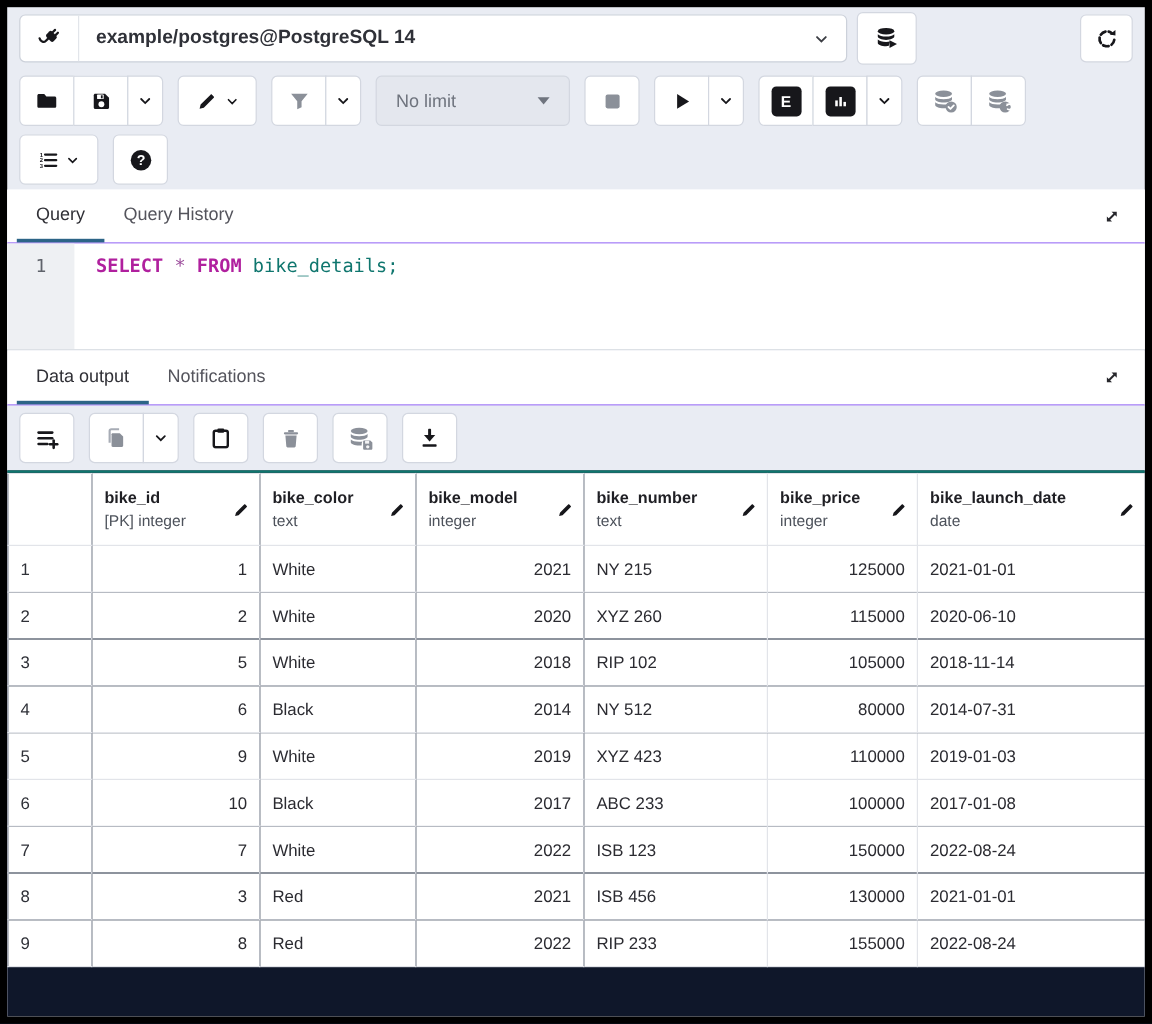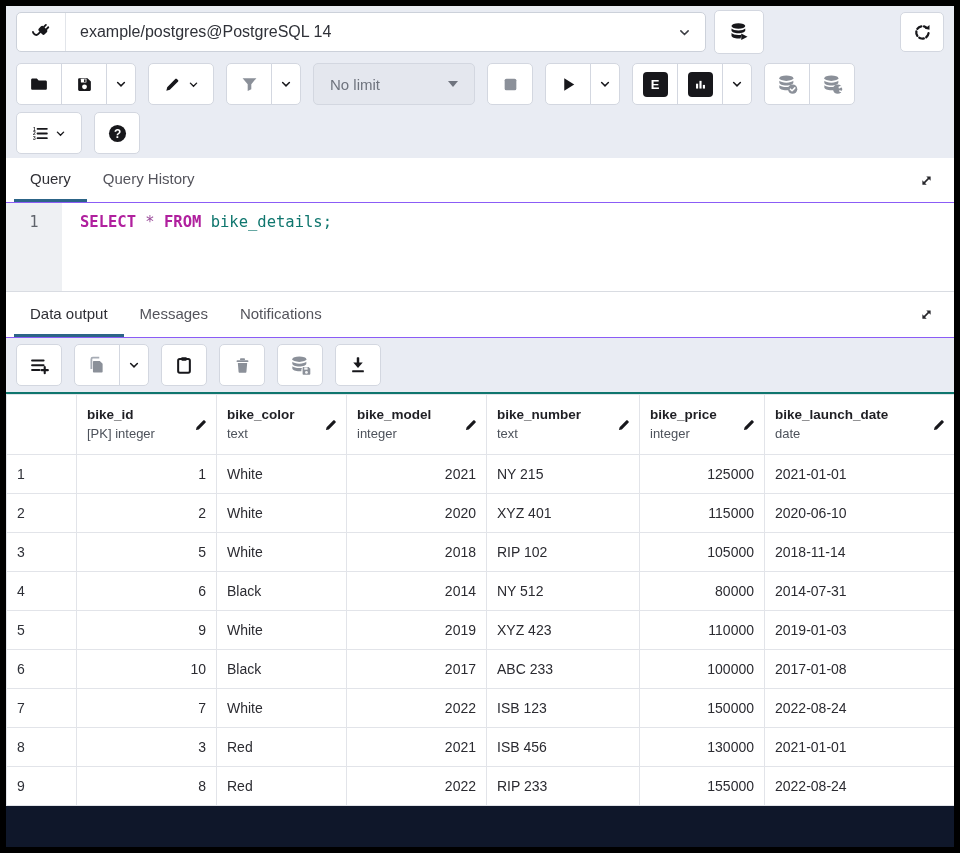--- a/index.html
+++ b/index.html
@@ -23,21 +23,21 @@
   .btn-group{display:flex;}
   .btn-group .btn{border-radius:0;margin-left:-1px;}
   .btn-group .btn:first-child{border-radius:5px 0 0 5px;margin-left:0;}
   .btn-group .btn:last-child{border-radius:0 5px 5px 0;}
   .btn-group .btn:only-child{border-radius:5px;}
   svg{display:block;}
   
   .conn-bar{height:52px;display:flex;align-items:center;padding:0 10px;gap:8px;flex:0 0 auto;}
   .conn-select{
     width:690px;height:40px;background:#fff;border:1px solid #ccd1da;border-radius:5px;
-    display:flex;align-items:center;box-sizing:border-box;cursor:pointer;
+    display:flex;align-items:center;box-sizing:border-box;cursor:pointer;font-weight:bold;
   }
   .conn-icon-cell{width:48px;height:100%;display:flex;align-items:center;justify-content:center;border-right:1px solid #e2e5ea;color:#17171b;}
   .conn-text{flex:1;padding-left:14px;font-size:16px;color:#2f3138;white-space:nowrap;overflow:hidden;}
   .conn-chevron{padding:0 14px;color:#3c3e44;}
   .spacer{flex:1;}
   
   .toolbar{height:52px;display:flex;align-items:center;padding:0 10px;gap:12px;flex:0 0 auto;text-align:center;}
   .toolbar.row3{height:46px;align-items:flex-start;padding-top:2px;}
   .limit-select{
     width:162px;height:42px;background:#e4e7ee;border:1px solid #d3d7e0;border-radius:5px;
@@ -311,21 +311,20 @@
       <div class="gutter">
         <span>1</span>
       </div>
       <div class="code-area"><span class="tok-keyword">SELECT</span><span class="tok-plain"> </span><span class="tok-operator">*</span><span class="tok-plain"> </span><span class="tok-keyword">FROM</span><span class="tok-plain"> bike_details;</span></div>
     </div>
   </div>
 
   <div class="panel" style="border-top:1px solid #d9dce2;">
     <div class="tabbar" style="height:45px;">
       <div class="tab active">Data output</div>
-      <div class="tab">Messages</div>
       <div class="tab">Notifications</div>
       <div class="expand-btn">
         <span>
           <svg width="15" height="15" viewBox="0 0 16 16">
             <path d="M5 11L11 5" stroke="currentColor" stroke-width="1.7"></path>
             <path d="M7.8 3.6h4.6v4.6z" fill="currentColor"></path>
             <path d="M8.2 12.4H3.6V7.8z" fill="currentColor"></path>
           </svg>
         </span>
       </div>
@@ -496,21 +495,21 @@
             <td class="align-r">2021</td>
             <td class="align-l">NY 215</td>
             <td class="align-r">125000</td>
             <td class="align-l">2021-01-01</td>
           </tr>
           <tr>
             <td class="rownum">2</td>
             <td class="align-r">2</td>
             <td class="align-l">White</td>
             <td class="align-r">2020</td>
-            <td class="align-l">XYZ 401</td>
+            <td class="align-l">XYZ 260</td>
             <td class="align-r">115000</td>
             <td class="align-l">2020-06-10</td>
           </tr>
           <tr>
             <td class="rownum">3</td>
             <td class="align-r">5</td>
             <td class="align-l">White</td>
             <td class="align-r">2018</td>
             <td class="align-l">RIP 102</td>
             <td class="align-r">105000</td>

